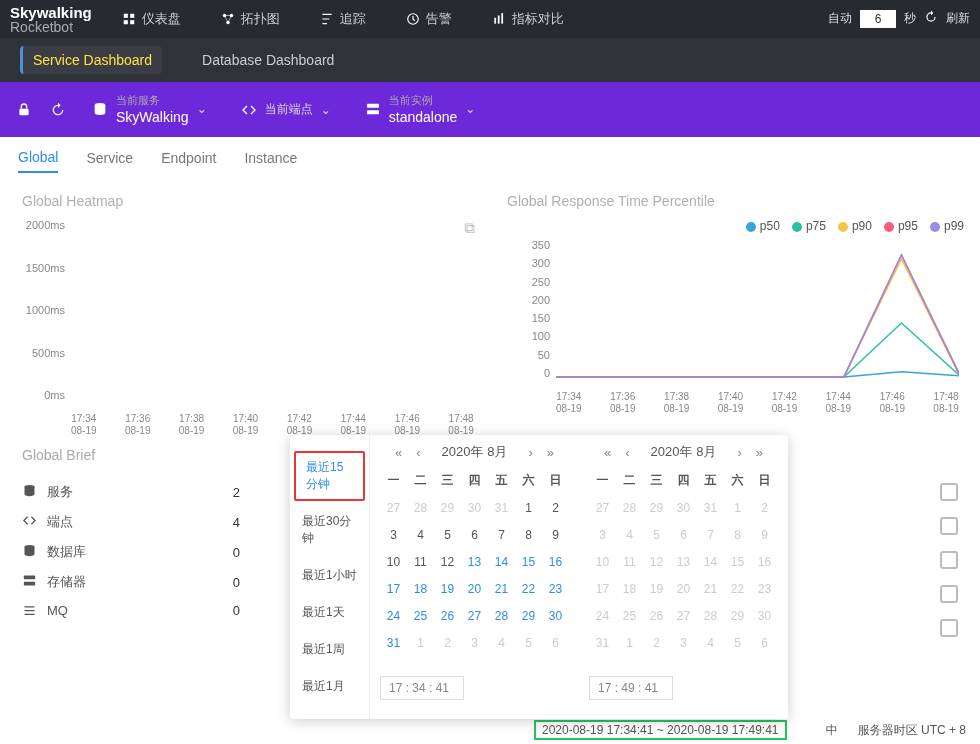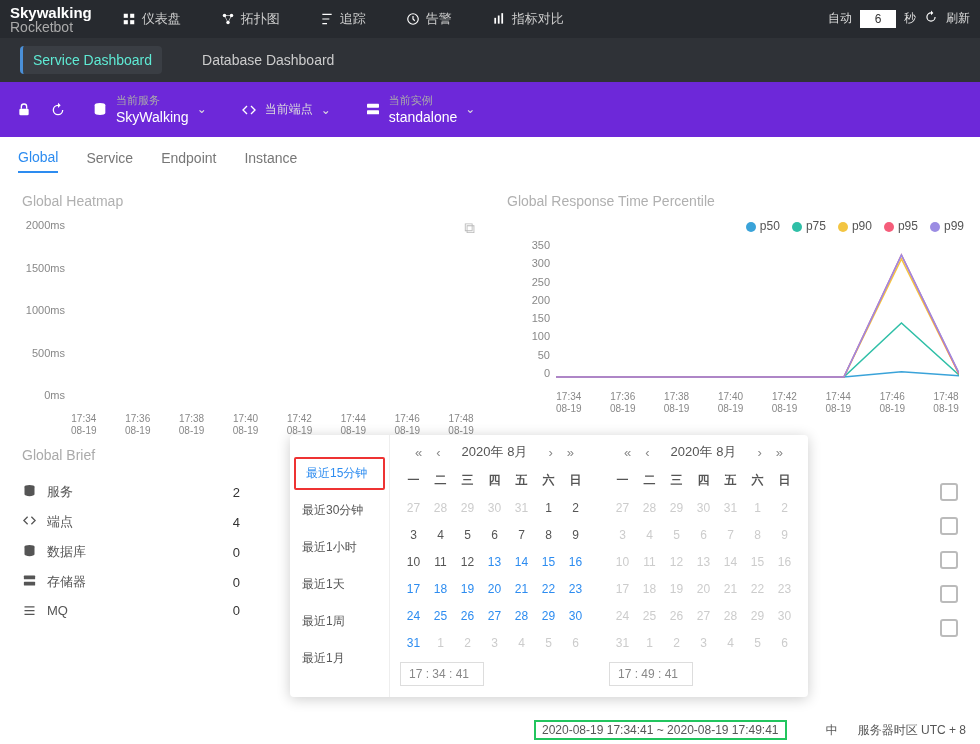--- a/index.html
+++ b/index.html
@@ -8,21 +8,21 @@
 .logo{display:flex;flex-direction:column;line-height:1;margin-right:30px}
 .logo .b{font-weight:700;font-size:15px;color:#fff}
 .logo .s{font-size:14px;color:#aaa}
 .nav{display:flex;gap:40px;flex:1}
 .nav-item{display:flex;align-items:center;gap:6px;color:#ccc;font-size:13px}
 .nav-item svg,.dk svg{width:14px;height:14px}
 .top-right{display:flex;align-items:flex-start;gap:8px;color:#ddd;font-size:12px}
 .top-right input{width:36px;height:18px;background:#fff;color:#333;border:none;font-size:12px;text-align:center}
 .sub{background:#2f3237;height:44px;display:flex;align-items:center;padding:0 20px;gap:30px}
 .pill{color:#ccc;padding:6px 10px;border-radius:4px;font-size:14px}
-.pill.act{background:#3a3e44;border-left:3px solid #4a90d9;color:#5eead4}
+.pill.act{background:#3a3e44;border-left:3px solid #4a90d9;color:#fde047}
 .tool{background:#6d28d9;height:55px;display:flex;align-items:center;padding:0 16px;gap:18px;color:#ddd;font-size:12px}
 .sel{display:flex;align-items:center;gap:8px;padding:4px 8px}
 .sel .col{display:flex;flex-direction:column;line-height:1.3}
 .sel .col .l{font-size:11px;color:#aaa}
 .sel .col .v{font-size:14px;color:#fff}
 .dk{fill:#fff}
 .tabs{height:42px;display:flex;align-items:center;gap:28px;padding:0 18px;border-bottom:0}
 .tab{color:#777;font-size:14px;padding:6px 0}
 .tab.act{color:#2d8cf0;border-bottom:2px solid #2d8cf0}
 .charts{display:flex;gap:2px;padding:0 6px}
@@ -37,31 +37,31 @@
 svg.line{position:absolute;left:55px;right:5px;top:0;bottom:18px;width:calc(100% - 60px);height:calc(100% - 18px)}
 .lower{display:flex;gap:24px;padding:10px 6px;position:relative}
 .brief{width:250px;background:#fff;padding:4px 16px}
 .brief h4{color:#aaa;font-size:14px;font-weight:400;margin-bottom:14px}
 .b-row{display:flex;align-items:center;justify-content:space-between;padding:6px 0}
 .b-row .l{display:flex;align-items:flex-start;gap:10px;color:#555}
 .b-row .l svg{width:15px;height:15px;fill:#555}
 .globox{flex:1;background:#fff;padding:4px 16px}
 .bg10{background:#2d73d0;color:#fff;border-radius:4px;padding:2px 8px;font-size:12px;display:inline-block}
 .dp{position:absolute;left:290px;top:2px;background:#fff;box-shadow:0 2px 14px rgba(0,0,0,.2);border-radius:4px;display:flex;z-index:10}
-.qp{width:100px;border-right:1px solid #eee;padding:20px 0}
+.qp{width:80px;border-right:1px solid #eee;padding:14px 0}
 .qp div{padding:10px 12px;font-size:12px;color:#555}
 .qp .sel15{border:2px solid #e33;border-radius:2px;color:#2d8cf0;padding:6px 10px;margin:2px 4px}
 .cal{padding:8px 10px}
 .cal-h{display:flex;align-items:center;justify-content:center;gap:8px;margin-bottom:6px;font-size:13px;color:#555}
 .cal-h .nav-b{color:#888;font-size:13px;padding:0 3px}
 .cal table{border-collapse:collapse;font-size:12px}
 .cal th,.cal td{width:27px;height:27px;text-align:center;color:#555}
 .cal td.off{color:#ccc}
 .cal td.rng{color:#2d8cf0}
-.cal .tm{margin-top:6px;border:1px solid #ddd;padding:4px 8px;font-size:12px;color:#888;width:84px}
+.cal .tm{margin-top:20px;border:1px solid #ddd;padding:4px 8px;font-size:12px;color:#888;width:84px}
 .foot{position:fixed;bottom:0;left:0;right:0;height:28px;display:flex;align-items:center;justify-content:flex-end;gap:20px;padding:0 14px;font-size:12px;color:#555;background:#fff}
 .foot .range{border:2px solid #22c55e;padding:1px 6px;margin-right:auto;margin-left:520px}
 .copyic{position:absolute;right:14px;color:#bbb;font-size:15px}
 .copylist{position:absolute;right:16px;top:40px;display:flex;flex-direction:column;gap:16px;color:#bbb}
 .copylist div{width:18px;height:18px;border:2px solid #bbb;border-radius:3px}
 </style>
 </head>
 <body>
 
 <div class="top">

